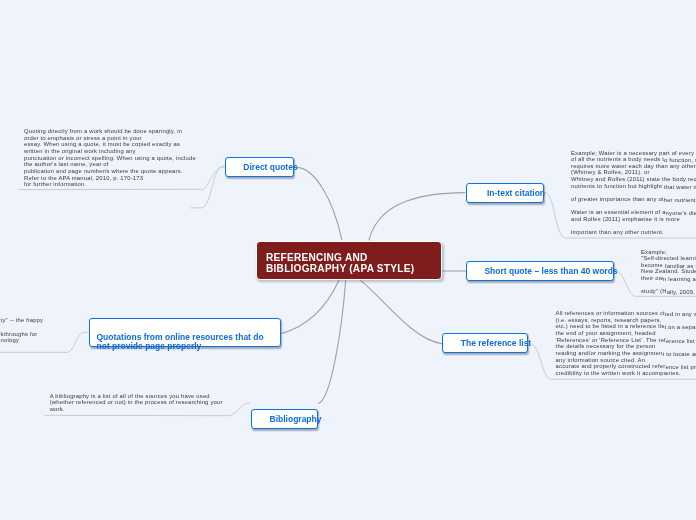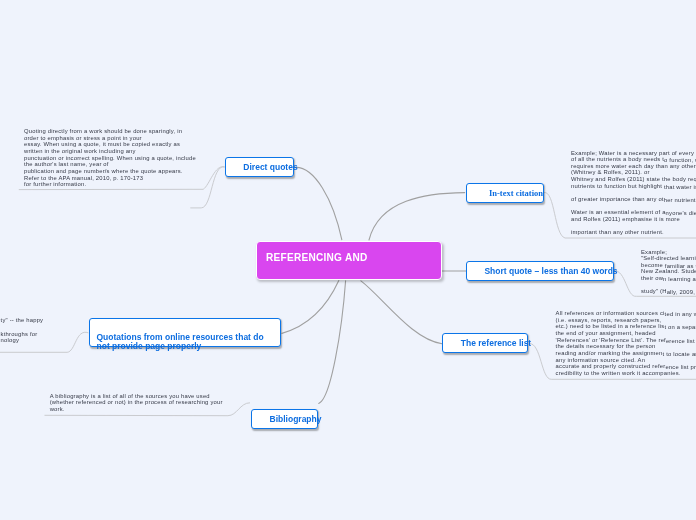--- a/index.html
+++ b/index.html
@@ -1,21 +1,21 @@
 <!DOCTYPE html>
 <html><head>
 <meta charset="utf-8">
 <style>
   html,body{margin:0;padding:0;}
   body{width:696px;height:520px;background:#eff3fc;overflow:hidden;-webkit-font-smoothing:antialiased;
        font-family:"Liberation Sans",sans-serif;position:relative;}
   #map{position:absolute;left:0;top:0;width:696px;height:520px;transform:translateZ(0);}
   svg#links{position:absolute;left:0;top:0;width:696px;height:520px;overflow:visible;}
   .node{position:absolute;box-sizing:border-box;white-space:nowrap;padding-left:22px;}
-  .node.central{background:#d946ef;color:#fff;border-radius:4px;border:1.5px solid #fff;font-weight:bold;
+  .node.central{background:#7f1d1d;color:#fff;border-radius:4px;border:1.5px solid #fff;font-weight:bold;
      font-size:10.1px;line-height:11.2px;letter-spacing:.25px;
      padding:10.5px 9.5px 7.5px;box-shadow:1.5px 2px 2.5px rgba(0,0,0,.22);}
   .node.leaf{background:#fff;border:1.6px solid #0b75e8;border-radius:3px;color:#0e6ee0;
      font-weight:bold;font-size:8.5px;line-height:10.6px;letter-spacing:0;
      display:flex;align-items:center;justify-content:center;
      box-shadow:1px 1.5px 1.5px rgba(0,0,0,.3);}
   .node.leaf.node-multiline{justify-content:flex-start;padding-left:6.5px;line-height:9.4px;padding-top:19px;}
   .note{position:absolute;color:#343845;font-size:5.85px;line-height:6.65px;letter-spacing:.2px;
      white-space:pre;font-family:"Liberation Sans",sans-serif;}
   .note .shift{position:relative;top:1px;}
@@ -39,27 +39,28 @@
       <path d="M544.4,192.5 C555,190.5 554.1,235 565,238 L696,238"></path>
       <path d="M614.2,270.7 C625.9,269.5 626.6,297.7 636.3,296.3 L696,296.3"></path>
       <path d="M529.5,343.5 C541.5,343 541,380 551.5,379.3 L696,379.3"></path>
       <path d="M0,352.3 L67.1,352.3 C75.6,351.8 75.7,328.3 88,332.7"></path>
       <path d="M44.9,415.3 L227.9,415.7 C237,415.7 240,402.8 249.6,402.8"></path>
     </g>
   </svg>
 
   <div class="node central" style="left:255.5px;top:240.5px;width:186px;height:39.5px;">
     <div>REFERENCING AND</div>
+    <div>BIBLIOGRAPHY (APA STYLE)</div>
   </div>
 
   <div class="node leaf" style="left:225px;top:157px;width:69px;height:20px;">
     <span>Direct quotes</span>
   </div>
 
-  <div class="node leaf" style="left:466px;top:183px;width:78px;height:20px;font-family:Liberation Serif, serif;">
+  <div class="node leaf" style="left:466px;top:183px;width:78px;height:20px;">
     <span>In-text citation</span>
   </div>
 
   <div class="node leaf" style="left:466px;top:261px;width:148px;height:20px;text-align:right;">
     <span>Short quote – less than 40 words</span>
   </div>
 
   <div class="node leaf" style="left:442px;top:333px;width:86px;height:20px;">
     <span>The reference list</span>
   </div>

